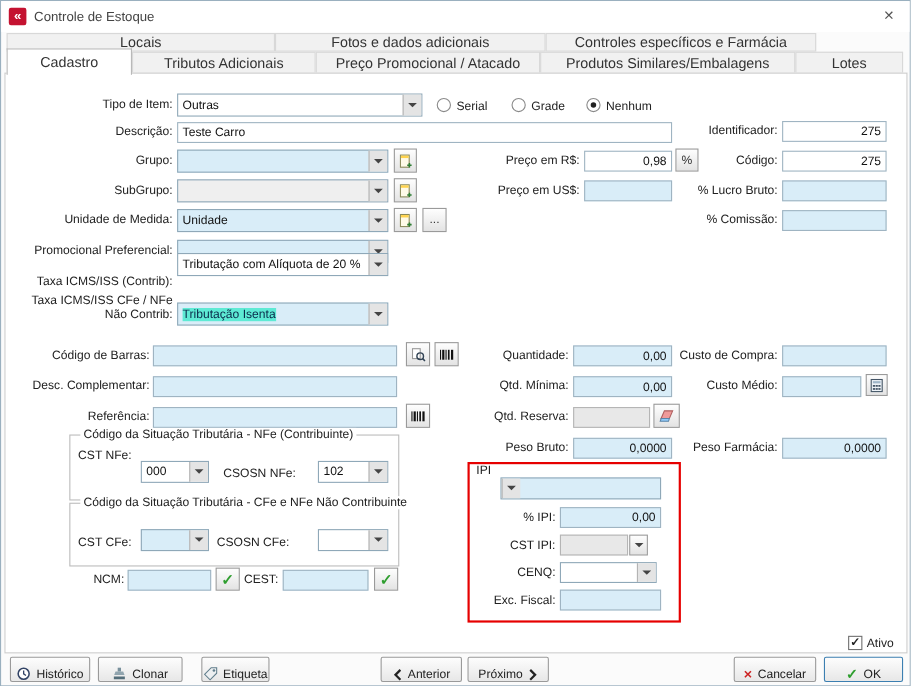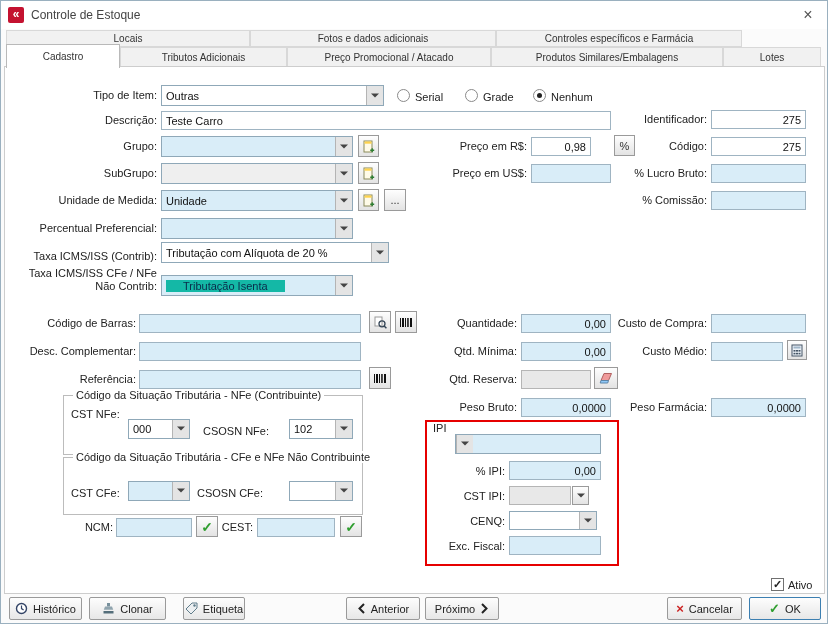--- a/index.html
+++ b/index.html
@@ -7,21 +7,21 @@
   body{font-family:"Liberation Sans",sans-serif}
   .dialog{position:relative;width:828px;height:624px;background:#fbfbfb;border:1px solid #9ab0bf;overflow:hidden}
 
   
   .titlebar{position:absolute;left:0;top:0;width:100%;height:28px;background:#fff}
   .logo{position:absolute;left:7px;top:6px;width:16px;height:16px;background:#c41230;color:#fff;font-weight:bold;font-size:12px;line-height:15px;text-align:center;border-radius:2px}
   .wtitle{position:absolute;left:30px;top:7px;font-size:12px;color:#444}
   .close{position:absolute;right:8px;top:4px;width:22px;height:20px;font-size:16px;color:#555;text-align:center;line-height:20px;cursor:pointer}
 
   
-  .tab{position:absolute;background:#f1f1f1;border:1px solid #d8d8d8;display:flex;align-items:center;justify-content:center;font-size:10px;color:#333;cursor:pointer;white-space:nowrap}
+  .tab{position:absolute;background:#f1f1f1;border:1px solid #d8d8d8;display:flex;align-items:center;justify-content:center;font-size:13px;color:#333;cursor:pointer;white-space:nowrap}
   .trow1{top:29px;height:17px}
   .trow2{top:46px;height:20px}
   .tab.active{top:43px;height:24px;background:#fff;border-color:#b9b9b9;border-bottom:none;z-index:4}
 
   
   .panel{position:absolute;left:3px;top:65px;width:821px;height:528px;background:#fff;border:1px solid #cdcdcd}
 
   
   .lbl{position:absolute;font-size:11px;color:#222;text-align:right;line-height:13px}
   .lbl-l{position:absolute;font-size:11px;color:#222;white-space:nowrap;line-height:13px}
@@ -33,41 +33,41 @@
   .f-gray{background:#e8e8e8;border-color:#b5b5b5}
 
   
   .combo{position:absolute;height:21px;border:1px solid #8fa8b8;background:#fff;display:flex;cursor:pointer}
   .combo .txt{flex:1;font-size:11px;color:#111;display:flex;align-items:center;padding:0 4px;overflow:hidden;white-space:nowrap}
   .combo .cb{width:17px;background:#e4e4e4;border-left:1px solid #b4b4b4;position:relative}
   .combo .cb::after{content:"";position:absolute;left:50%;top:50%;transform:translate(-50%,-30%);border:4px solid transparent;border-top-color:#444}
   .c-blue{background:#d9edf8}
   .c-dis{background:#efefef}
   .c-dis .txt{color:#999}
-  .selhl{background:#14b8a6;color:#0a2b4a;padding:0 17px}
+  .selhl{background:#5eead4;color:#0a2b4a;padding:0 0}
 
   
   .sbtn{position:absolute;border:1px solid #9a9a9a;background:linear-gradient(#fefefe,#e3e3e3);display:flex;align-items:center;justify-content:center;font-size:10px;color:#333;cursor:pointer}
   .dropbtn{position:absolute;border:1px solid #9a9a9a;background:linear-gradient(#fefefe,#e3e3e3);cursor:pointer}
   .dropbtn::after{content:"";position:absolute;left:50%;top:50%;transform:translate(-50%,-30%);border:4px solid transparent;border-top-color:#444}
   .vcheck{color:#2f9e2f;font-weight:bold;font-size:14px;line-height:1}
 
   
   .gbox{position:absolute;border:1px solid #bcbcbc}
   .glegend{position:absolute;font-size:11px;color:#222;background:#fff;padding:0 3px;white-space:nowrap}
   .redbox{position:absolute;border:2px solid #e60000;z-index:6;pointer-events:none}
 
   
   .radio{position:absolute;width:13px;height:13px;border:1px solid #8a8a8a;border-radius:50%;background:#fff;cursor:pointer}
   .radio.sel::after{content:"";position:absolute;left:3px;top:3px;width:5px;height:5px;border-radius:50%;background:#222}
   .chk{position:absolute;width:13px;height:13px;border:1px solid #707070;background:#fff;font-size:11px;line-height:11px;text-align:center;color:#222;cursor:pointer}
   .chk.checked::after{content:"✓";font-weight:bold}
 
   
-  .fbtn{position:absolute;top:596px;height:23px;border:1px solid #9a9a9a;border-radius:2px;background:linear-gradient(#fdfdfd,#e7e7e7);display:flex;align-items:center;justify-content:center;gap:5px;font-size:11px;color:#222;cursor:pointer}
+  .fbtn{position:absolute;top:596px;height:23px;border:1px solid #9a9a9a;border-radius:2px;background:linear-gradient(#fdfdfd,#e7e7e7);display:flex;align-items:flex-end;justify-content:center;gap:5px;font-size:11px;color:#222;cursor:pointer}
   .ok-btn{border-color:#3c7fb1}
   .x-glyph{color:#cc2222;font-weight:bold;font-size:13px;line-height:1}
   .ok-glyph{color:#2f9e2f;font-weight:bold;font-size:13px;line-height:1}
   .chev{display:flex;align-items:center}
 </style>
 </head>
 <body>
 
 <div class="dialog">
 
@@ -112,21 +112,21 @@
     <span class="cb"></span>
   </div>
   <div class="sbtn" style="left:357px;top:134px;width:21px;height:22px">
     <svg width="12" height="13" viewBox="0 0 12 13">
         <rect x="1" y="1" width="8" height="11" fill="#fffbe8" stroke="#8a8a5a"></rect>
         <rect x="1.5" y="1.5" width="7" height="2.2" fill="#ffd34d"></rect>
         <path d="M9.2 8.2v4 M7.2 10.2h4" stroke="#2e7d32" stroke-width="1.4" fill="none"></path>
       </svg>
   </div>
   <div class="lbl" style="left:410px;top:139px;width:116px">Preço em R$:</div>
-  <div class="field num" style="left:530px;top:136px;width:60px">0,98</div>
+  <div class="field num" style="left:530px;top:136px;width:80px">0,98</div>
   <div class="sbtn" style="left:613px;top:134px;width:21px;height:21px;font-size:11px">
     <span>%</span>
   </div>
   <div class="lbl" style="left:586px;top:139px;width:120px">Código:</div>
   <div class="field num" style="left:710px;top:136px;width:95px">275</div>
 
   <div class="lbl" style="left:6px;top:166px;width:150px">SubGrupo:</div>
   <div class="combo c-dis" style="left:160px;top:162px;width:192px">
     <span class="txt"></span>
     <span class="cb"></span>
@@ -154,28 +154,28 @@
         <rect x="1.5" y="1.5" width="7" height="2.2" fill="#ffd34d"></rect>
         <path d="M9.2 8.2v4 M7.2 10.2h4" stroke="#2e7d32" stroke-width="1.4" fill="none"></path>
       </svg>
   </div>
   <div class="sbtn" style="left:383px;top:188px;width:22px;height:22px;font-size:11px">
     <span>...</span>
   </div>
   <div class="lbl" style="left:586px;top:193px;width:120px">% Comissão:</div>
   <div class="field f-blue num" style="left:710px;top:190px;width:95px"></div>
 
-  <div class="lbl" style="left:6px;top:221px;width:150px">Percentual Preferencial:</div>
+  <div class="lbl" style="left:6px;top:221px;width:150px">Promocional Preferencial:</div>
   <div class="combo c-blue" style="left:160px;top:217px;width:192px">
     <span class="txt"></span>
     <span class="cb"></span>
   </div>
 
   <div class="lbl" style="left:6px;top:249px;width:150px">Taxa ICMS/ISS (Contrib):</div>
-  <div class="combo" style="left:160px;top:241px;width:228px">
+  <div class="combo" style="left:160px;top:229px;width:192px">
     <span class="txt">Tributação com Alíquota de 20 %</span>
     <span class="cb"></span>
   </div>
 
   <div class="lbl" style="left:24px;top:266px;width:132px">Taxa ICMS/ISS CFe / NFe Não Contrib:</div>
   <div class="combo c-blue" style="left:160px;top:274px;width:192px">
     <span class="txt">
         <span class="selhl">Tributação Isenta</span>
       </span>
     <span class="cb"></span>

